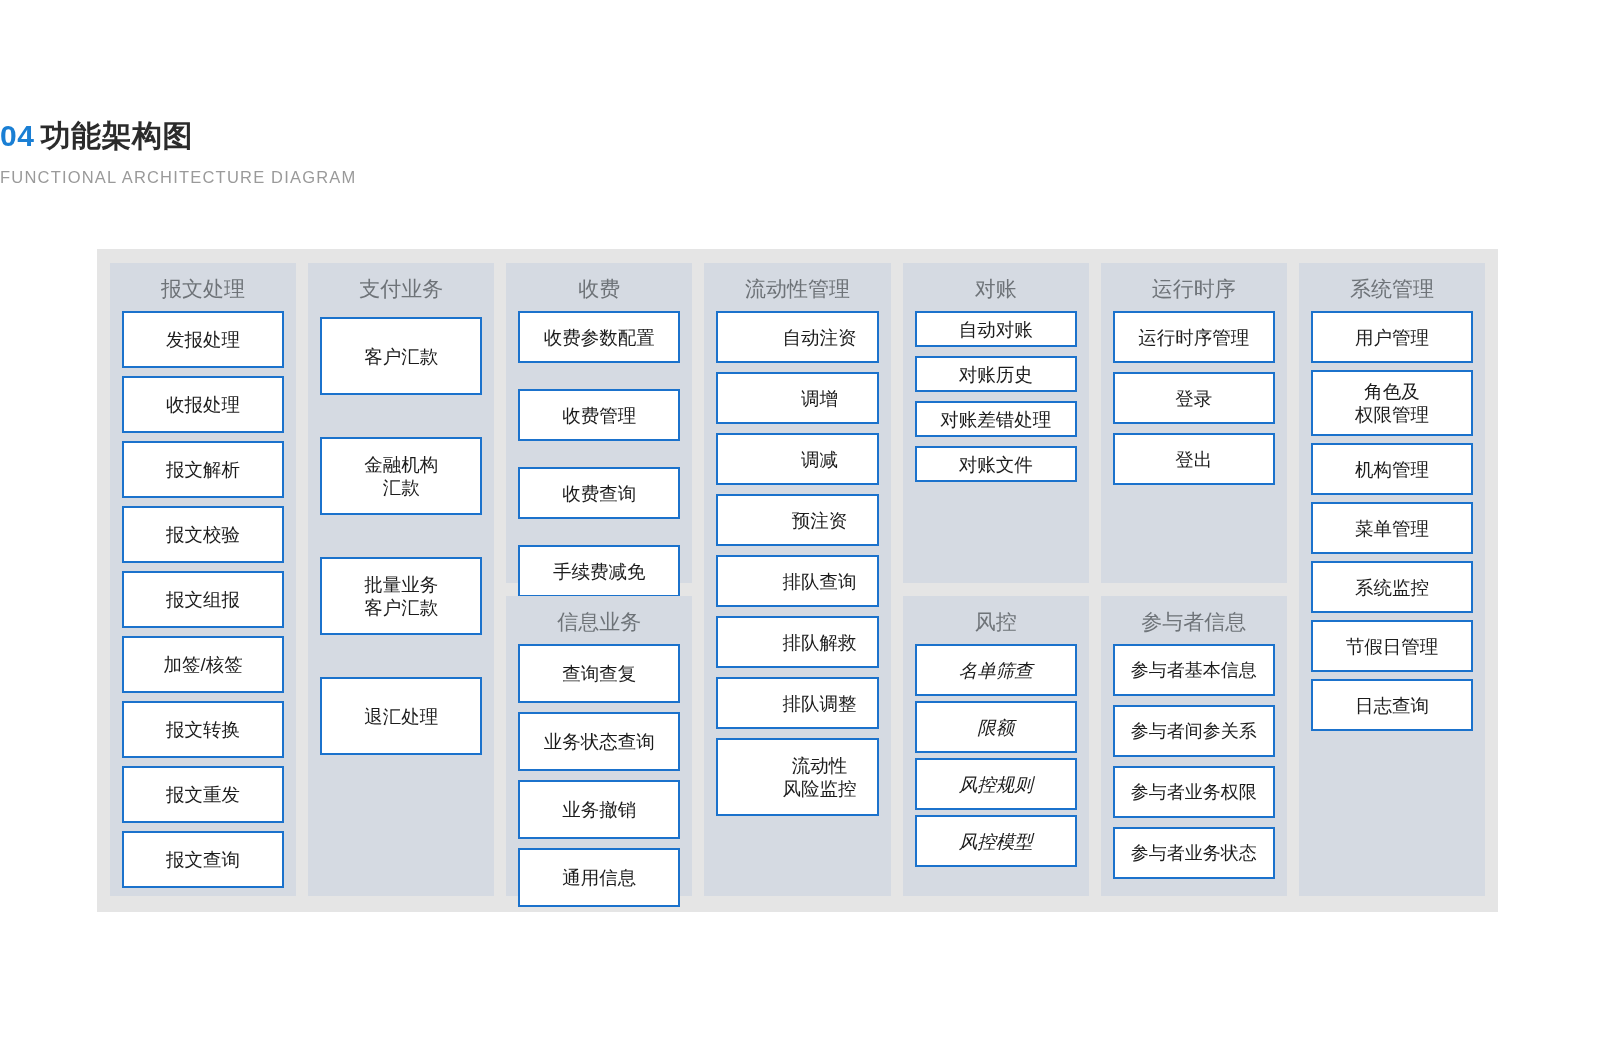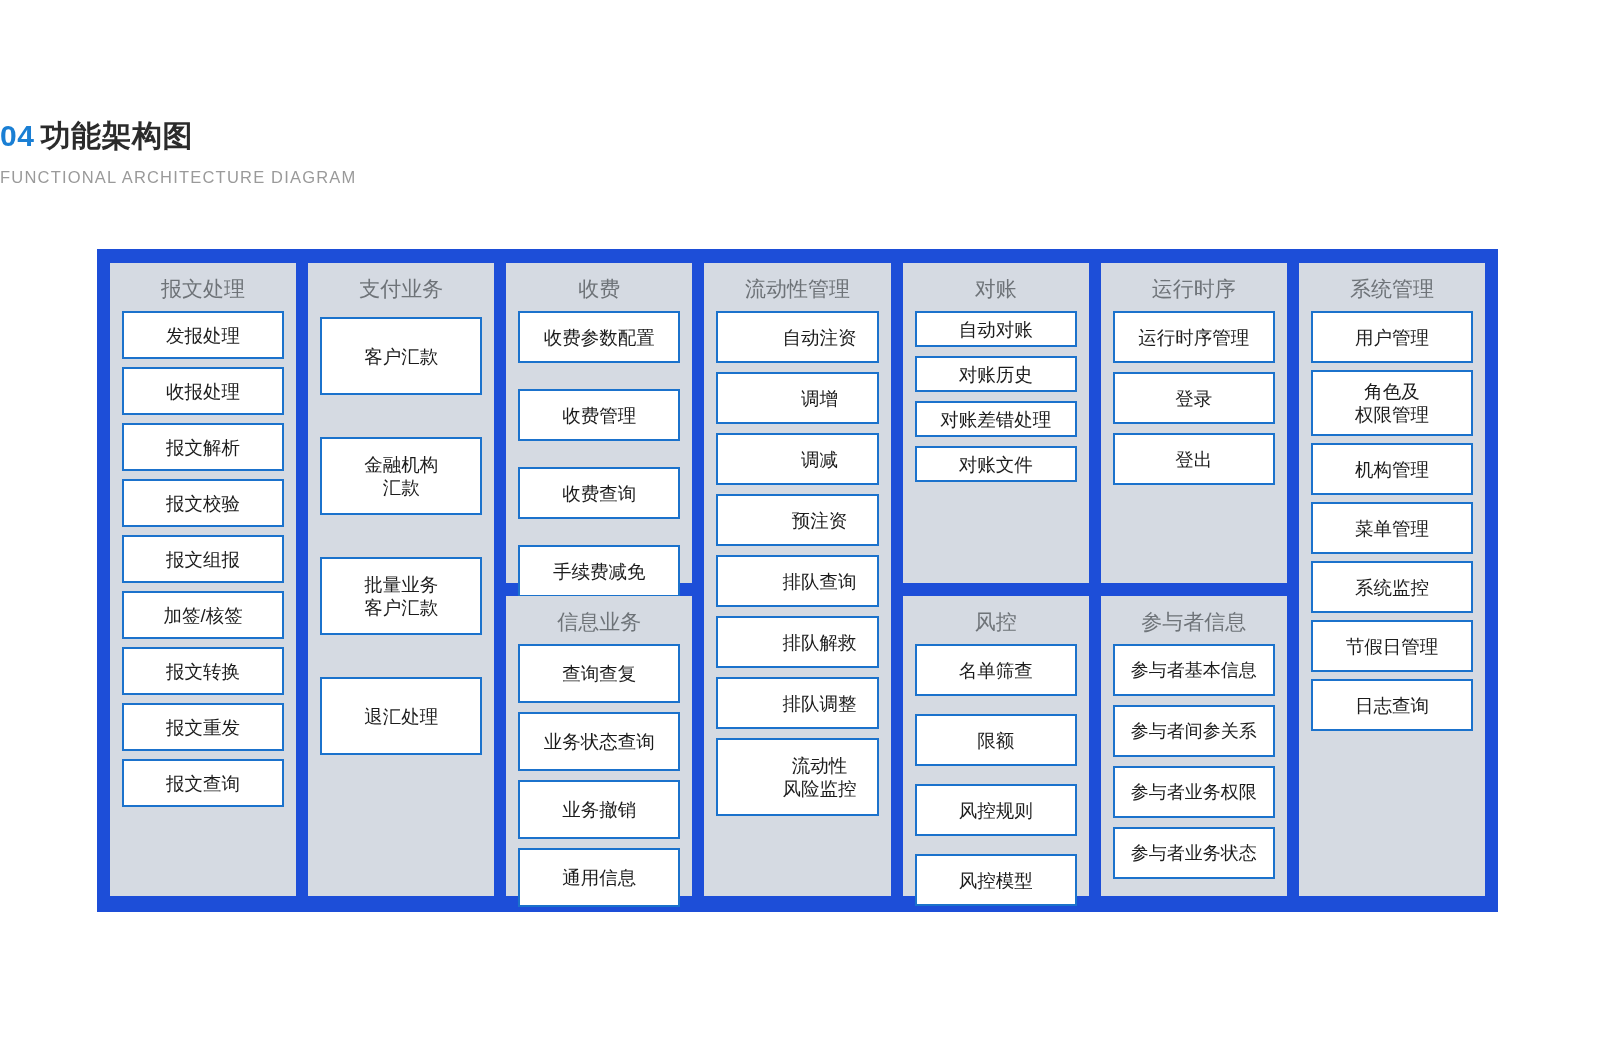--- a/index.html
+++ b/index.html
@@ -15,21 +15,21 @@
   .header { position: absolute; top: 118px; left: 0; width: 1602px; text-align: left; }
   .title-line { font-size: 30px; font-weight: bold; color: #2b2b2b; letter-spacing: 0.5px; line-height: 1.2; }
   .title-num { color: #1a7fd4; font-weight: bold; margin-right: 6px; }
   .subtitle { margin-top: 14px; font-size: 16.5px; color: #9a9a9a; letter-spacing: 1.2px; font-weight: 400; }
 
   
   .frame {
     position: absolute;
     left: 97px; top: 249px;
     width: 1401px; height: 663px;
-    background: #1d4ed8;
+    background: #e5e5e5;
     display: flex;
     padding: 14px 13px 16px 13px;
     gap: 12px;
   }
   .column { flex: 1 1 0; display: flex; flex-direction: column; min-width: 0; gap: 13px; }
   .column.split-1 .group:nth-child(1) { flex: 0 0 320px; }
   .column.split-1 .group:nth-child(2) { flex: 1 1 auto; }
   .column.split-2 .group:nth-child(1) { flex: 0 0 320px; }
   .column.split-2 .group:nth-child(2) { flex: 1 1 auto; }
 
@@ -58,39 +58,39 @@
     font-size: 18.5px;
     line-height: 1.25;
     display: flex; align-items: center; justify-content: center;
     text-align: center;
     white-space: pre-line;
     padding: 2px 3px;
   }
 
   
   .col-msg   .items { gap: 8px; }
-  .col-msg   .item { height: 48px; }
+  .col-msg   .item { height: 57px; }
 
   .col-pay   .items { gap: 42px; margin-top: 6px; }
   .col-pay   .item { height: 78px; }
 
   .col-fee   .items { gap: 26px; }
   .col-fee   .item { height: 52px; }
 
   .col-info  .items { gap: 9px; }
   .col-info  .item { height: 59px; }
 
   .col-liq   .items { gap: 9px; }
   .col-liq   .item { height: 52px; padding-left: 47px; }
   .col-liq   .item.tall { height: 78px; }
 
   .col-rec   .items { gap: 9px; }
   .col-rec   .item { height: 36px; }
 
-  .col-risk  .items { gap: 18px; }
+  .col-risk  .items { gap: 5px; font-style: italic; }
   .col-risk  .item { height: 52px; }
 
   .col-part  .items { gap: 9px; }
   .col-part  .item { height: 52px; font-size: 18px; }
 
   .col-sched .items { gap: 9px; }
   .col-sched .item { height: 52px; }
 
   .col-sys   .items { gap: 7px; }
   .col-sys   .item { height: 52px; }

